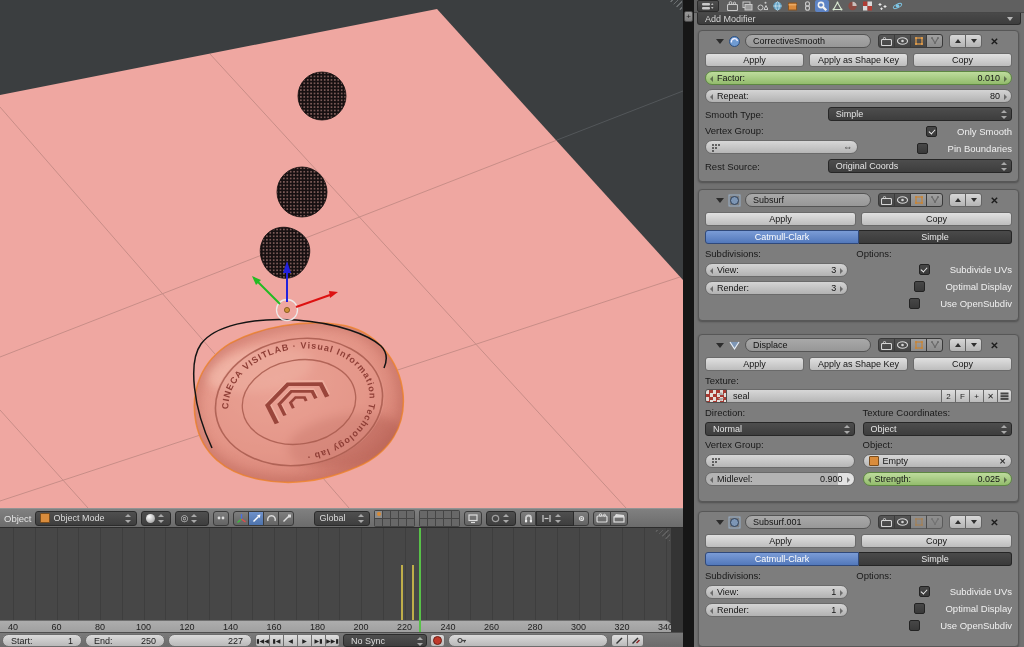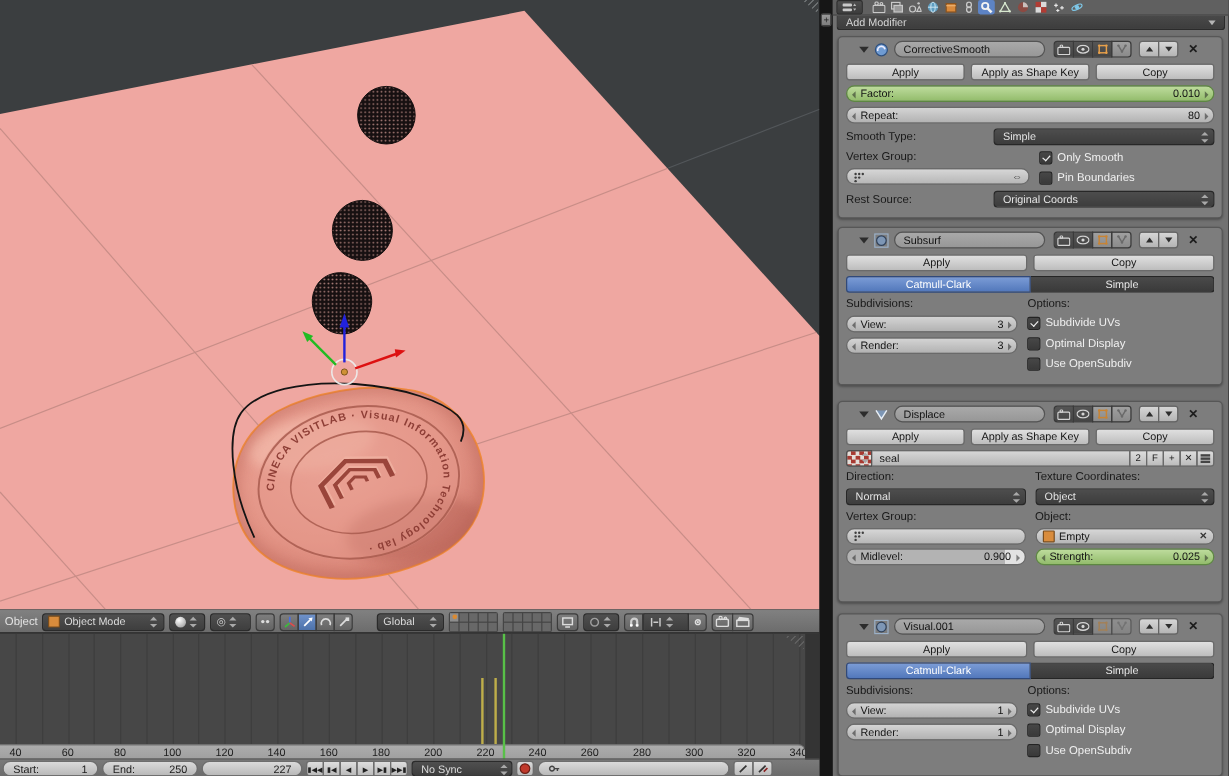--- a/index.html
+++ b/index.html
@@ -123,21 +123,21 @@
   .sgl{flex:1;background:linear-gradient(#7b9cd6,#5278bb);border:1px solid #30497a;border-radius:3px 0 0 3px;
     color:#fff;display:flex;align-items:center;justify-content:center;font-size:9px;box-sizing:border-box;}
   .sgr{flex:1;background:linear-gradient(#4a4a4a,#3a3a3a);border:1px solid #252525;border-left:none;border-radius:0 3px 3px 0;
     color:#e8e8e8;display:flex;align-items:center;justify-content:center;font-size:9px;box-sizing:border-box;}
   .cols{display:flex;gap:8px;}
   .col{flex:1;display:flex;flex-direction:column;gap:4px;min-width:0;}
   .lbl{height:11px;line-height:11px;font-size:9.5px;color:#191919;white-space:nowrap;}
   .lrow{display:flex;align-items:center;}
   .lrow .lbl{width:40%;flex:none;}
   .lrow .ctrl{flex:1;}
-  .chk{display:flex;align-items:center;gap:4px;height:13px;}
+  .chk{display:flex;align-items:center;gap:20px;height:13px;justify-content:flex-end;}
   .cbox{width:11px;height:11px;background:linear-gradient(#474747,#393939);border:1px solid #232323;border-radius:2px;
     position:relative;flex:none;box-sizing:border-box;}
   .cbox.on::after{content:"";position:absolute;left:1.5px;top:2px;width:5px;height:3px;
     border-left:1.6px solid #ededed;border-bottom:1.6px solid #ededed;transform:rotate(-48deg);}
   .clab{font-size:9.5px;color:#f0f0f0;white-space:nowrap;}
   .field{position:relative;height:14px;background:linear-gradient(#d7d7d7,#b6b6b6);border:1px solid #6a6a6a;border-radius:7px;
     display:flex;align-items:center;gap:4px;padding:0 5px;font-size:9px;color:#141414;box-sizing:border-box;}
   .trow{display:flex;align-items:center;}
   .tthumb{width:22px;height:14px;border:1px solid #4e4e4e;border-radius:3px 0 0 3px;box-sizing:border-box;flex:none;
     background:repeating-conic-gradient(#a83a32 0% 25%,#e3ded9 0% 50%) 0 0/7px 7px;display:flex;align-items:center;justify-content:flex-end;}
@@ -819,20 +819,21 @@
             </div>
         </div>
         <div class="xbtn">✕</div>
       </div>
       <div class="pbody" style="gap:3.5px;">
         <div class="brow">
           <div class="btn">Apply</div>
           <div class="btn">Apply as Shape Key</div>
           <div class="btn">Copy</div>
         </div>
+        <span class="lbl">Texture:</span>
         <div class="trow">
           <div class="tthumb">
             <span class="darr" style="margin-right:1px;"></span>
           </div>
           <div class="tname">seal</div>
           <div class="tsm">2</div>
           <div class="tsm">F</div>
           <div class="tsm">+</div>
           <div class="tsm">✕</div>
           <div class="tsm">
@@ -900,21 +901,21 @@
       </div>
     </div>
 
     <div class="panel" style="top:511px;height:136px;">
       <div class="phead">
         <span class="pexp"></span>
         <svg class="micon" viewBox="0 0 13 13">
           <rect x="1" y="1" width="11" height="11" fill="none" stroke="#9ab0c8" stroke-width="1"></rect>
           <circle cx="6.5" cy="6.5" r="4" fill="#7d96b5" stroke="#31425a" stroke-width="1"></circle>
         </svg>
-        <div class="pname">Visual.001</div>
+        <div class="pname">Subsurf.001</div>
         <div class="tgs">
           <div class="tg on">
             <svg width="11" height="9">
                 <rect x="0.5" y="2.5" width="10" height="6" rx="1" fill="none" stroke="#d5d5d5" stroke-width="1.1"></rect>
                 <circle cx="3.5" cy="1.5" r="1.1" fill="none" stroke="#d5d5d5" stroke-width="0.9"></circle>
               </svg>
           </div>
           <div class="tg on">
             <svg width="11" height="8">
                 <ellipse cx="5.5" cy="4" rx="5" ry="3.2" fill="none" stroke="#d5d5d5" stroke-width="1.1"></ellipse>

